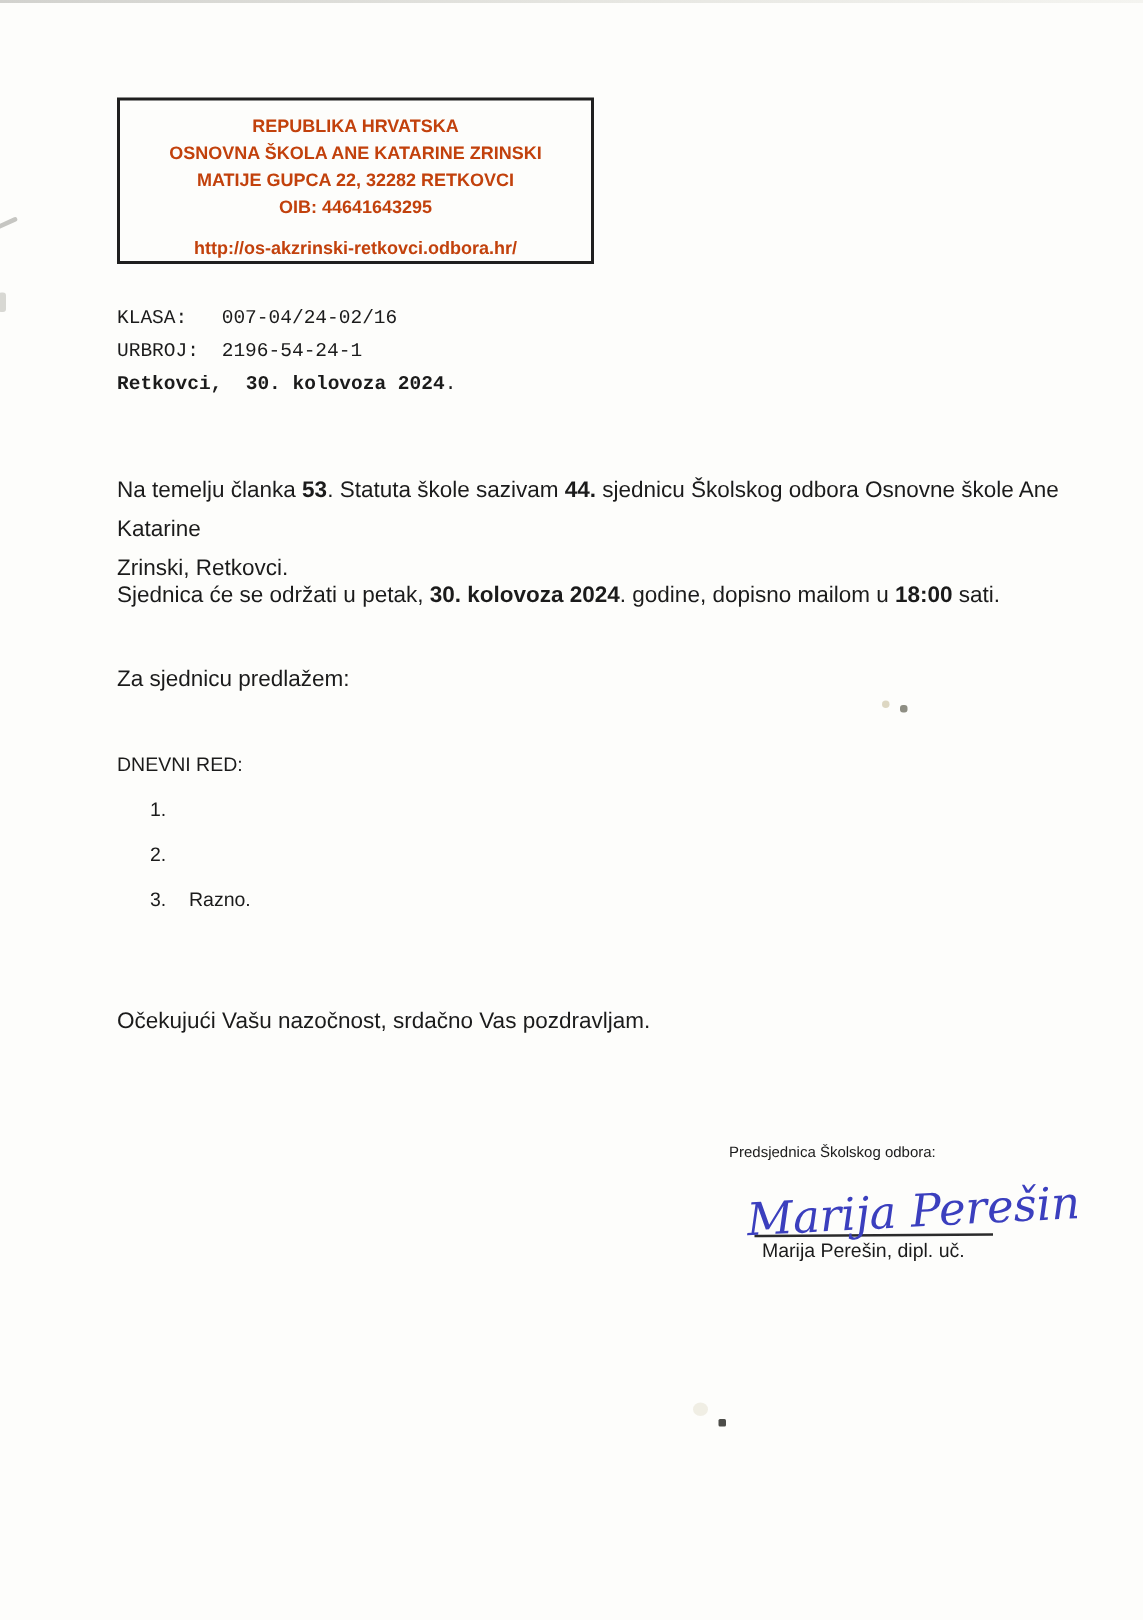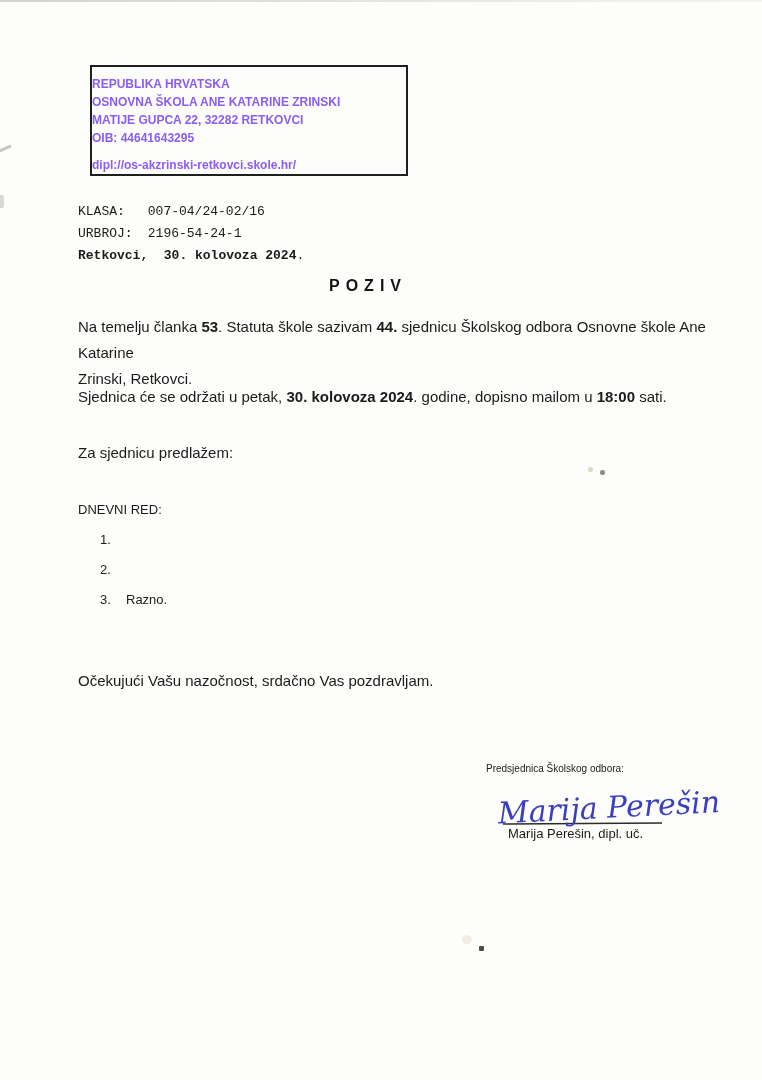--- a/index.html
+++ b/index.html
@@ -25,22 +25,22 @@
   .dot-dark { position:absolute; left:600px; top:470px; width:5px; height:5px;
     background:#8e8e83; border-radius:2px; }
   .speck-low { position:absolute; left:479px; top:946px; width:5px; height:5px;
     background:#4c4c48; border-radius:1px; }
   .smudge-low { position:absolute; left:462px; top:935px; width:10px; height:9px;
     background:#eceade; border-radius:50%; opacity:.8; }
   
   .letterhead {
     position:absolute; left:78px; top:65px; width:318px; height:111px;
     border:2px solid #1f1f1f; box-sizing:border-box;
-    text-align:left; font-weight:700; font-size:12px; line-height:18px;
-    padding-top:8px; color:#8b5cf6;margin-left:12px;
+    text-align:center; font-weight:700; font-size:12px; line-height:18px;
+    padding-top:8px; color:#c2410c;
   }
   .letterhead .website { margin-top:9px; }
   
   .ref { position:absolute; left:78px; top:201px; font-size:13px; line-height:22px;font-family:Liberation Mono, monospace; }
   .ref .label { display:inline-block; width:62px; }
   
   .doc-title {
     position:absolute; left:78px; top:277px; width:580px;
     text-align:center; font-weight:700; font-size:16px; letter-spacing:6px;
     color:#141414;
@@ -73,36 +73,35 @@
   <div class="dot-faint"></div>
   <div class="dot-dark"></div>
   <div class="smudge-low"></div>
   <div class="speck-low"></div>
 
   <div class="letterhead">
     <div>REPUBLIKA HRVATSKA</div>
     <div>OSNOVNA ŠKOLA ANE KATARINE ZRINSKI</div>
     <div>MATIJE GUPCA 22, 32282 RETKOVCI</div>
     <div>OIB: 44641643295</div>
-    <div class="website">dipl://os-akzrinski-retkovci.skole.hr/</div>
+    <div class="website">http://os-akzrinski-retkovci.odbora.hr/</div>
   </div>
 
   <div class="ref">
     <div>
       <span class="label">KLASA:</span>
       <span>007-04/24-02/16</span>
     </div>
     <div>
       <span class="label">URBROJ:</span>
       <span>2196-54-24-1</span>
     </div>
     <div><span style="font-weight: 700;">Retkovci,&nbsp; 30. kolovoza 2024</span><span>.</span></div>
   </div>
 
-  <div class="doc-title">POZIV</div>
 
   <div class="para p-intro">
     <div><span>Na temelju članka </span><span style="font-weight: 700;">53</span><span>. Statuta škole sazivam </span><span style="font-weight: 700;">44.</span><span> sjednicu Školskog odbora Osnovne škole Ane Katarine</span></div>
     <div><span>Zrinski, Retkovci.</span></div>
   </div>
 
   <div class="para p-session"><span>Sjednica će se održati u petak, </span><span style="font-weight: 700;">30. kolovoza 2024</span><span>. godine, dopisno mailom u </span><span style="font-weight: 700;">18:00</span><span> sati.</span></div>
 
   <div class="para p-proposal">Za sjednicu predlažem:</div>
 

